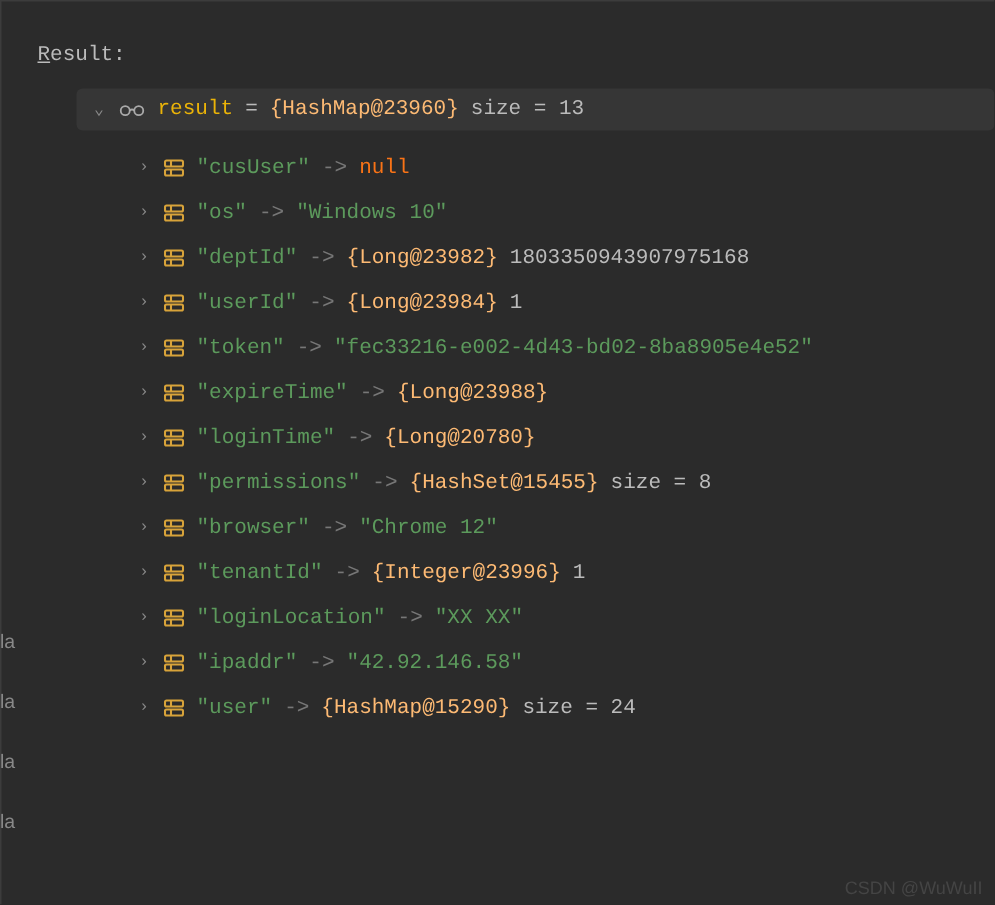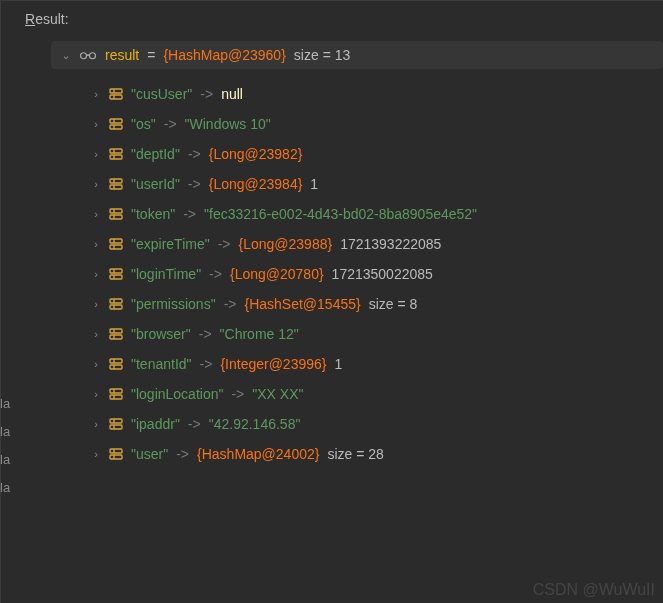--- a/index.html
+++ b/index.html
@@ -7,24 +7,25 @@
       background: #2b2b2b;
       font-family: "Segoe UI", Arial, sans-serif;
       font-size: 14px;
       color: #bbbbbb;
       width: 663px;
       height: 603px;
       overflow: hidden;
       position: relative;
     }
     .panel {
-      padding: 10px 0 0 24px;
+      padding: 28px 0 0 24px;
       border-left: 1px solid #3c3c3c;
       height: 100%;
       border-top: 1px solid #3c3c3c;
+      font-family: Liberation Mono, monospace;
     }
     .header-label {
       color: #bbbbbb;
       margin-bottom: 14px;
       font-size: 14px;
     }
     .header-label .u { text-decoration: underline; }
     .result-row {
       background: #363636;
       border-radius: 4px;
@@ -55,40 +56,40 @@
       color: #a9a9a9;
     }
     .glasses-icon svg { width: 18px; height: 12px; }
     .map-icon {
       display: inline-flex;
       align-items: center;
     }
     .map-icon svg { width: 14px; height: 14px; }
     .var-name { color: #eab308; font-weight: 400; }
     .eq { color: #bbbbbb; }
-    .type-ref { color: #f97316; }
+    .type-ref { color: #fdba74; }
     .plain { color: #bbbbbb; }
     .key-str { color: #5c9a5c; }
     .arrow { color: #777777; }
-    .val-null { color: #fef9c3; font-weight: 500; }
+    .val-null { color: #f97316; font-weight: 500; }
     .val-str { color: #5c9a5c; }
     .val-plain { color: #bbbbbb; }
     .left-strip {
       position: absolute;
-      left: 0; top: 390px;
+      left: 0; top: 408px;
       color: #888;
       font-size: 13px;
-      line-height: 28px;
+      line-height: 40px;
     }
     .watermark {
       position: absolute;
       right: 8px;
       bottom: 4px;
       color: #555;
-      font-size: 16px;
+      font-size: 12px;
       opacity: 0.6;
     }
   </style>
 </head>
 <body>
 
 <div class="panel">
   <div class="header-label">
     <span class="u">R</span><span>esult:</span>
   </div>
@@ -143,20 +144,21 @@
           <svg viewBox="0 0 14 14">
   <rect x="1" y="2" width="12" height="4" rx="1" fill="none" stroke="#d8a33a" stroke-width="1.4"></rect>
   <rect x="1" y="8" width="12" height="4" rx="1" fill="none" stroke="#d8a33a" stroke-width="1.4"></rect>
   <line x1="5" y1="2" x2="5" y2="6" stroke="#d8a33a" stroke-width="1.4"></line>
   <line x1="5" y1="8" x2="5" y2="12" stroke="#d8a33a" stroke-width="1.4"></line>
 </svg>
         </span>
         <span class="key-str">"deptId"</span>
         <span class="arrow">-&gt;</span>
         <span class="type-ref">{Long@23982}</span>
+        <span class="val-plain">1803350943907975168</span>
       </div>
       <div class="entry-row">
         <span class="chevron">›</span>
         <span class="map-icon">
           <svg viewBox="0 0 14 14">
   <rect x="1" y="2" width="12" height="4" rx="1" fill="none" stroke="#d8a33a" stroke-width="1.4"></rect>
   <rect x="1" y="8" width="12" height="4" rx="1" fill="none" stroke="#d8a33a" stroke-width="1.4"></rect>
   <line x1="5" y1="2" x2="5" y2="6" stroke="#d8a33a" stroke-width="1.4"></line>
   <line x1="5" y1="8" x2="5" y2="12" stroke="#d8a33a" stroke-width="1.4"></line>
 </svg>
@@ -186,36 +188,34 @@
           <svg viewBox="0 0 14 14">
   <rect x="1" y="2" width="12" height="4" rx="1" fill="none" stroke="#d8a33a" stroke-width="1.4"></rect>
   <rect x="1" y="8" width="12" height="4" rx="1" fill="none" stroke="#d8a33a" stroke-width="1.4"></rect>
   <line x1="5" y1="2" x2="5" y2="6" stroke="#d8a33a" stroke-width="1.4"></line>
   <line x1="5" y1="8" x2="5" y2="12" stroke="#d8a33a" stroke-width="1.4"></line>
 </svg>
         </span>
         <span class="key-str">"expireTime"</span>
         <span class="arrow">-&gt;</span>
         <span class="type-ref">{Long@23988}</span>
-        <span class="val-plain">1721393222085</span>
       </div>
       <div class="entry-row">
         <span class="chevron">›</span>
         <span class="map-icon">
           <svg viewBox="0 0 14 14">
   <rect x="1" y="2" width="12" height="4" rx="1" fill="none" stroke="#d8a33a" stroke-width="1.4"></rect>
   <rect x="1" y="8" width="12" height="4" rx="1" fill="none" stroke="#d8a33a" stroke-width="1.4"></rect>
   <line x1="5" y1="2" x2="5" y2="6" stroke="#d8a33a" stroke-width="1.4"></line>
   <line x1="5" y1="8" x2="5" y2="12" stroke="#d8a33a" stroke-width="1.4"></line>
 </svg>
         </span>
         <span class="key-str">"loginTime"</span>
         <span class="arrow">-&gt;</span>
         <span class="type-ref">{Long@20780}</span>
-        <span class="val-plain">1721350022085</span>
       </div>
       <div class="entry-row">
         <span class="chevron">›</span>
         <span class="map-icon">
           <svg viewBox="0 0 14 14">
   <rect x="1" y="2" width="12" height="4" rx="1" fill="none" stroke="#d8a33a" stroke-width="1.4"></rect>
   <rect x="1" y="8" width="12" height="4" rx="1" fill="none" stroke="#d8a33a" stroke-width="1.4"></rect>
   <line x1="5" y1="2" x2="5" y2="6" stroke="#d8a33a" stroke-width="1.4"></line>
   <line x1="5" y1="8" x2="5" y2="12" stroke="#d8a33a" stroke-width="1.4"></line>
 </svg>
@@ -287,20 +287,20 @@
         <span class="map-icon">
           <svg viewBox="0 0 14 14">
   <rect x="1" y="2" width="12" height="4" rx="1" fill="none" stroke="#d8a33a" stroke-width="1.4"></rect>
   <rect x="1" y="8" width="12" height="4" rx="1" fill="none" stroke="#d8a33a" stroke-width="1.4"></rect>
   <line x1="5" y1="2" x2="5" y2="6" stroke="#d8a33a" stroke-width="1.4"></line>
   <line x1="5" y1="8" x2="5" y2="12" stroke="#d8a33a" stroke-width="1.4"></line>
 </svg>
         </span>
         <span class="key-str">"user"</span>
         <span class="arrow">-&gt;</span>
-        <span class="type-ref">{HashMap@24002}</span>
-        <span class="val-plain"> size = 28</span>
+        <span class="type-ref">{HashMap@15290}</span>
+        <span class="val-plain"> size = 24</span>
       </div>
     </div>
 </div>
 
 <div class="left-strip">la<br>la<br>la<br>la</div>
 <div class="watermark">CSDN @WuWuII</div>
 
 </body></html>

